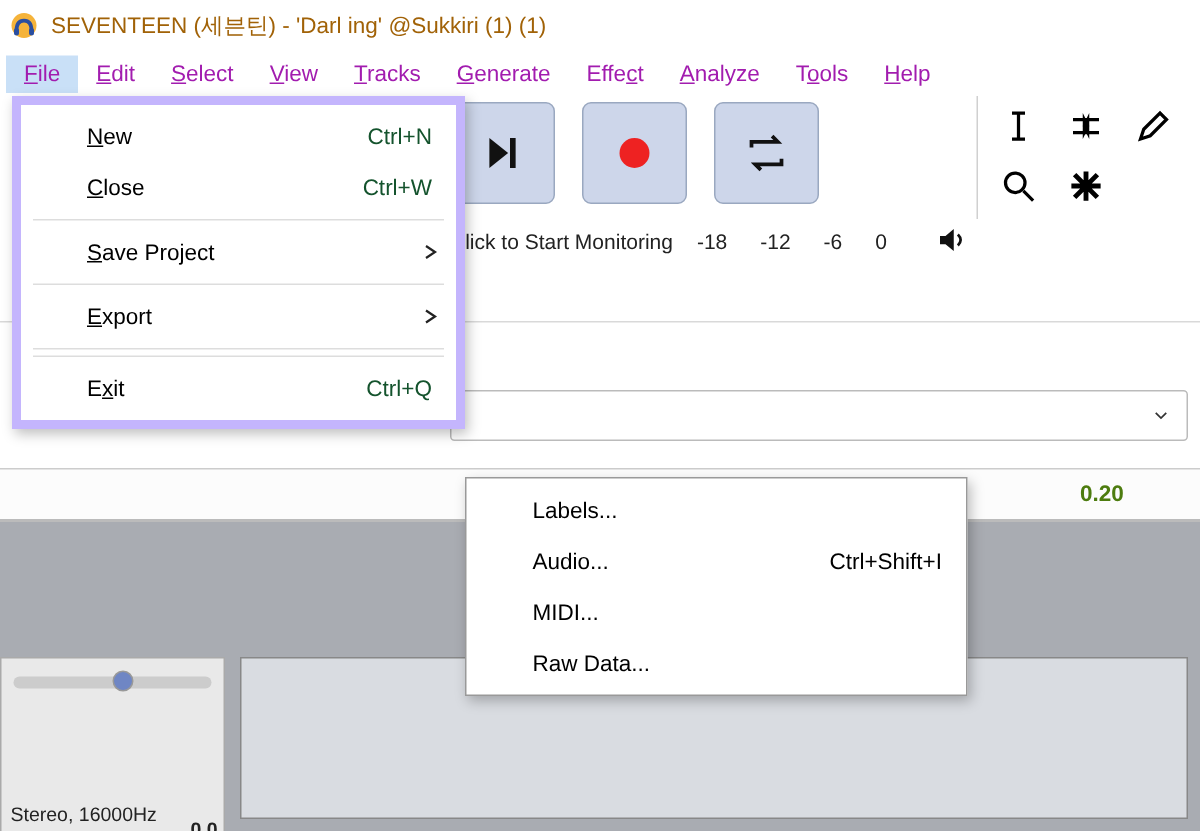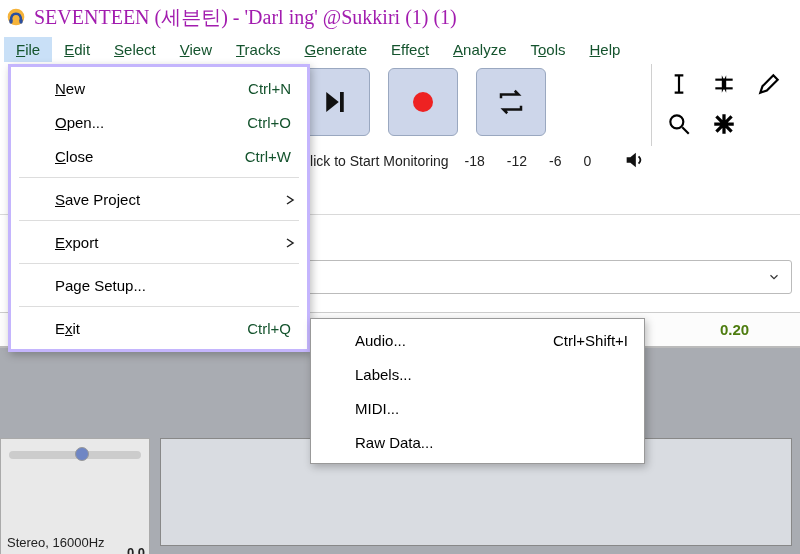--- a/index.html
+++ b/index.html
@@ -1,25 +1,25 @@
 <!DOCTYPE html>
 <html><head>
 <meta charset="utf-8">
 <style>
   * { box-sizing: border-box; margin: 0; padding: 0; font-family: "Segoe UI", Tahoma, sans-serif; }
   body { background: #fff; width: 800px; height: 554px; overflow: hidden; position: relative; }
 
   
   .titlebar { height: 34px; display: flex; align-items: center; padding: 0 6px; background: #fff; }
   .titlebar .app-icon { width: 20px; height: 20px; margin-right: 8px; }
-  .titlebar .title-text { font-size: 20px; color: #a21caf; font-family: Liberation Serif, serif; }
+  .titlebar .title-text { font-size: 15px; color: #a16207; }
 
   
   .menubar { height: 30px; display: flex; align-items: center; padding: 0 4px; background: #fff; border-bottom: 0; }
-  .menubar .menu-item { padding: 4px 12px; font-size: 15px; color: #14532d; cursor: pointer; }
+  .menubar .menu-item { padding: 4px 12px; font-size: 15px; color: #a21caf; cursor: pointer; }
   .menubar .menu-item.active { background: #c9e0f7; }
   .menubar .ul { text-decoration: underline; }
 
   
   .toolrow { height: 120px; position: relative; background: #fff; }
   .transport { position: absolute; left: 300px; top: 4px; display: flex; gap: 18px; }
   .btn-sq { width: 70px; height: 68px; border: 1px solid #9aa8c0; border-radius: 6px; background: #cdd6ea; display: flex; align-items: center; justify-content: center; cursor: pointer; }
   .btn-sq svg { width: 30px; height: 30px; }
   .tool-panel { position: absolute; right: 8px; top: 0; width: 136px; }
   .tool-panel .row { display: flex; }
@@ -44,21 +44,21 @@
 
   
   .track-area { position: absolute; left: 0; right: 0; top: 348px; bottom: 0; background: #a9acb2; }
   .track-panel { position: absolute; left: 0; top: 90px; width: 150px; height: 120px; background: #e9e9e9; border: 1px solid #aaa; padding: 4px 6px; font-size: 13px; color: #222; }
   .track-panel .slider { height: 8px; background: #ccc; border-radius: 4px; position: relative; margin: 8px 2px; }
   .track-panel .slider .thumb { position: absolute; left: 50%; top: -4px; width: 14px; height: 14px; background: #6f86c4; border-radius: 50%; border: 1px solid #999; }
   .track-panel .db { position: absolute; right: 4px; top: 106px; font-weight: 600; }
   .wave-border { position: absolute; left: 160px; top: 90px; right: 8px; bottom: 8px; border: 1px solid #888; background: #d9dce1; }
 
   
-  .file-menu { position: absolute; left: 8px; top: 64px; width: 302px; background: #fff; border: 3px solid #c4b5fd; box-shadow: 2px 3px 8px rgba(0,0,0,.25); padding: 4px 0; z-index: 10; }
+  .file-menu { position: absolute; left: 8px; top: 64px; width: 302px; background: #fff; border: 6px solid #c4b5fd; box-shadow: 2px 3px 8px rgba(0,0,0,.25); padding: 4px 0; z-index: 10; }
   .file-menu .mi { display: flex; align-items: center; height: 34px; padding: 0 16px 0 44px; font-size: 15px; cursor: pointer; position: relative; }
   .file-menu .mi .lbl .ul { text-decoration: underline; }
   .file-menu .mi .shortcut { margin-left: auto; color: #14532d; }
   .file-menu .mi .arrow { position: absolute; right: 12px; }
   .file-menu .mi.highlight { background: #9fd0f7; }
   .file-menu .sep { height: 1px; background: #ddd; margin: 4px 8px; }
 
   
   .import-menu { position: absolute; left: 310px; top: 318px; width: 335px; background: #fff; border: 1px solid #999; box-shadow: 2px 3px 8px rgba(0,0,0,.25); padding: 4px 0; z-index: 11; }
   .import-menu .mi { display: flex; align-items: center; height: 34px; padding: 0 16px 0 44px; font-size: 15px; cursor: pointer; }
@@ -193,59 +193,52 @@
   </div>
   <div class="wave-border"></div>
 </div>
 
 <div class="file-menu">
   <div class="mi">
       <span class="lbl"><span class="ul">N</span>ew</span>
       <span class="shortcut">Ctrl+N</span>
     </div>
   <div class="mi">
-      <span class="lbl"><span class="ul">O</span>pen...</span>
-      <span class="shortcut">Ctrl+O</span>
-    </div>
-  <div class="mi">
       <span class="lbl"><span class="ul">C</span>lose</span>
       <span class="shortcut">Ctrl+W</span>
     </div>
   <div class="sep"></div>
   <div class="mi">
       <span class="lbl"><span class="ul">S</span>ave Project</span>
       <span class="arrow"><svg viewBox="0 0 10 10">
           <path d="M2 1 L8 5 L2 9" fill="none" stroke="#222" stroke-width="1.5"></path>
         </svg></span>
     </div>
   <div class="sep"></div>
   <div class="mi">
       <span class="lbl"><span class="ul">E</span>xport</span>
       <span class="arrow"><svg viewBox="0 0 10 10">
           <path d="M2 1 L8 5 L2 9" fill="none" stroke="#222" stroke-width="1.5"></path>
         </svg></span>
     </div>
   <div class="sep"></div>
-  <div class="mi">
-      <span class="lbl">Pa<span class="ul">g</span>e Setup...</span>
-    </div>
   <div class="sep"></div>
   <div class="mi">
       <span class="lbl">E<span class="ul">x</span>it</span>
       <span class="shortcut">Ctrl+Q</span>
     </div>
 </div>
 
 <div class="import-menu">
   <div class="mi">
+      <span class="lbl"><span class="ul">L</span>abels...</span>
+    </div>
+  <div class="mi">
       <span class="lbl"><span class="ul">A</span>udio...</span>
       <span class="shortcut">Ctrl+Shift+I</span>
     </div>
   <div class="mi">
-      <span class="lbl"><span class="ul">L</span>abels...</span>
-    </div>
-  <div class="mi">
       <span class="lbl"><span class="ul">M</span>IDI...</span>
     </div>
   <div class="mi">
       <span class="lbl"><span class="ul">R</span>aw Data...</span>
     </div>
 </div>
 
 </body></html>

